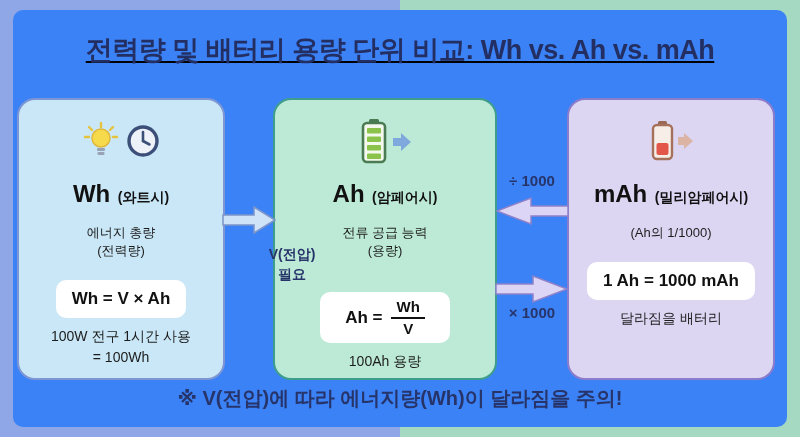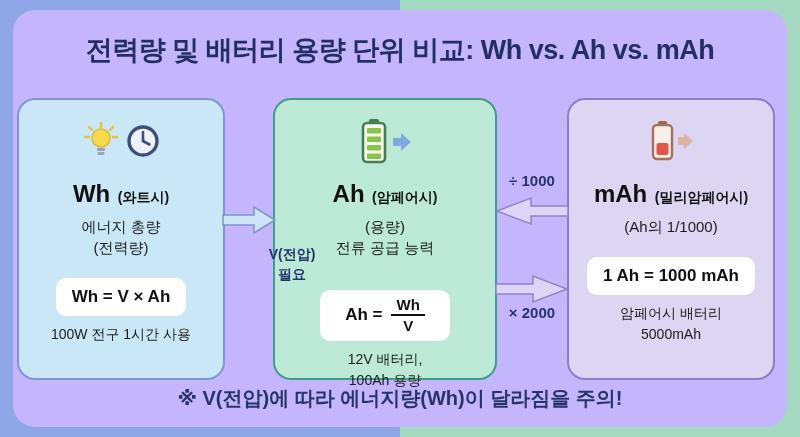--- a/index.html
+++ b/index.html
@@ -5,21 +5,21 @@
   * { box-sizing: border-box; }
   html, body { margin: 0; padding: 0; }
   body {
     width: 800px; height: 437px;
     position: relative; overflow: hidden;
     font-family: "Liberation Sans", "DejaVu Sans", sans-serif;
     background: linear-gradient(90deg, #8fa7e6 0 50%, #a6d9c2 50% 100%);
   }
   .card {
     position: absolute; left: 13px; right: 13px; top: 10px; bottom: 10px;
-    background: #c4b5fd; border-radius: 22px;
+    background: #3b82f6; border-radius: 10px; text-decoration: underline;
   }
   .title {
     margin: 0; padding-top: 22px;
     text-align: center; font-size: 27px; font-weight: bold;
     color: #232f63; letter-spacing: -0.5px;
   }
   .content {
     position: absolute; top: 88px; left: 0; right: 8px; height: 282px;
     display: flex; justify-content: center; align-items: stretch;
   }
@@ -27,21 +27,21 @@
     border-radius: 18px; border: 2px solid; text-align: center;
     padding-top: 12px; height: 282px;
   }
   .box-wh  { width: 208px; background: #c9e7f6; border-color: #7e97d4; }
   .box-ah  { width: 224px; background: #bdead6; border-color: #3f9e8b; }
   .box-mah { width: 208px; background: #dcd6f3; border-color: #8b7ccc; }
   .icon-row { height: 58px; display: flex; justify-content: center; align-items: center; gap: 7px; }
   .unit-line { margin-top: 10px; height: 28px; line-height: 28px; color: #111; }
   .unit { font-size: 24px; font-weight: bold; }
   .unit-sub { font-size: 14px; font-weight: bold; margin-left: 3px; }
-  .desc { margin-top: 8px; font-size: 15px; color: #1c1c1c; line-height: 1.4; }
+  .desc { margin-top: 16px; font-size: 13px; color: #1c1c1c; line-height: 1.4; }
   .pill {
     background: #fff; border-radius: 10px; width: fit-content;
     margin: 20px auto 0; padding: 9px 16px;
     font-size: 17px; font-weight: bold; color: #111; min-width: 130px;
   }
   .pill-frac { display: flex; align-items: center; justify-content: center; gap: 9px; padding: 6px 16px; margin-top: 32px; }
   .frac { display: inline-flex; flex-direction: column; align-items: center; font-size: 15px; line-height: 1.15; }
   .frac .num { border-bottom: 2px solid #111; padding: 0 5px 1px; }
   .frac .den { padding-top: 1px; }
   .example { margin-top: 8px; font-size: 14px; color: #1c1c1c; line-height: 1.5; }
@@ -99,20 +99,21 @@
         <span class="unit">Wh</span>
         <span class="unit-sub">(와트시)</span>
       </div>
       <div class="desc">
         <div>에너지 총량</div>
         <div>(전력량)</div>
       </div>
       <div class="pill">Wh = V × Ah</div>
       <div class="example">
         <div>100W 전구 1시간 사용</div>
+        <div>= 100Wh</div>
       </div>
     </div>
 
     <div class="arrow-col col1">
       <svg class="arr-right" width="54" height="32" viewBox="0 0 54 32">
         <path d="M1 11 H32 V3 L53 16 L32 29 V21 H1 Z" fill="#cfe3f8" stroke="#7d95c9" stroke-width="1.5"></path>
       </svg>
       <div class="vlabel">
         <div>V(전압)</div>
         <div>필요</div>
@@ -133,45 +134,44 @@
           <g>
             <path d="M36 20 h8 v-5 l10 9 -10 9 v-5 h-8 Z" fill="#7fa9dc"></path>
           </g>
         </svg>
       </div>
       <div class="unit-line">
         <span class="unit">Ah</span>
         <span class="unit-sub">(암페어시)</span>
       </div>
       <div class="desc">
+        <div>전류 공급 능력</div>
         <div>(용량)</div>
-        <div>전류 공급 능력</div>
       </div>
       <div class="pill pill-frac">
         <span>Ah =</span>
         <span class="frac">
           <span class="num">Wh</span>
           <span class="den">V</span>
         </span>
       </div>
       <div class="example">
-        <div>12V 배터리,</div>
         <div>100Ah 용량</div>
       </div>
     </div>
 
     <div class="arrow-col col2">
       <div class="divlabel">÷ 1000</div>
       <svg class="arr-left" width="74" height="30" viewBox="0 0 74 30">
         <path d="M73 10 H36 V2 L2 15 L36 28 V20 H73 Z" fill="#ddd5f5" stroke="#8f82c9" stroke-width="1.5"></path>
       </svg>
       <svg class="arr-right2" width="74" height="30" viewBox="0 0 74 30">
         <path d="M1 10 H38 V2 L72 15 L38 28 V20 H1 Z" fill="#ddd5f5" stroke="#8f82c9" stroke-width="1.5"></path>
       </svg>
-      <div class="mullabel">× 2000</div>
+      <div class="mullabel">× 1000</div>
     </div>
 
     <div class="box box-mah">
       <div class="icon-row">
         <svg width="48" height="42" viewBox="0 0 48 42">
           <g>
             <rect x="11" y="1" width="9" height="4" rx="1.5" fill="#9a6a55"></rect>
             <rect x="6" y="5" width="19" height="34" rx="4" fill="#f7efe7" stroke="#a5705c" stroke-width="2.4"></rect>
             <rect x="9.5" y="23" width="12" height="12" rx="2" fill="#e2574a"></rect>
           </g>
@@ -182,22 +182,21 @@
       </div>
       <div class="unit-line">
         <span class="unit">mAh</span>
         <span class="unit-sub">(밀리암페어시)</span>
       </div>
       <div class="desc">
         <div>(Ah의 1/1000)</div>
       </div>
       <div class="pill">1 Ah = 1000 mAh</div>
       <div class="example">
-        <div>암페어시 배터리</div>
-        <div>5000mAh</div>
+        <div>달라짐을 배터리</div>
       </div>
     </div>
 
   </div>
 
   <div class="footnote">※ V(전압)에 따라 에너지량(Wh)이 달라짐을 주의!</div>
 
 </div>
 
 </body></html>

